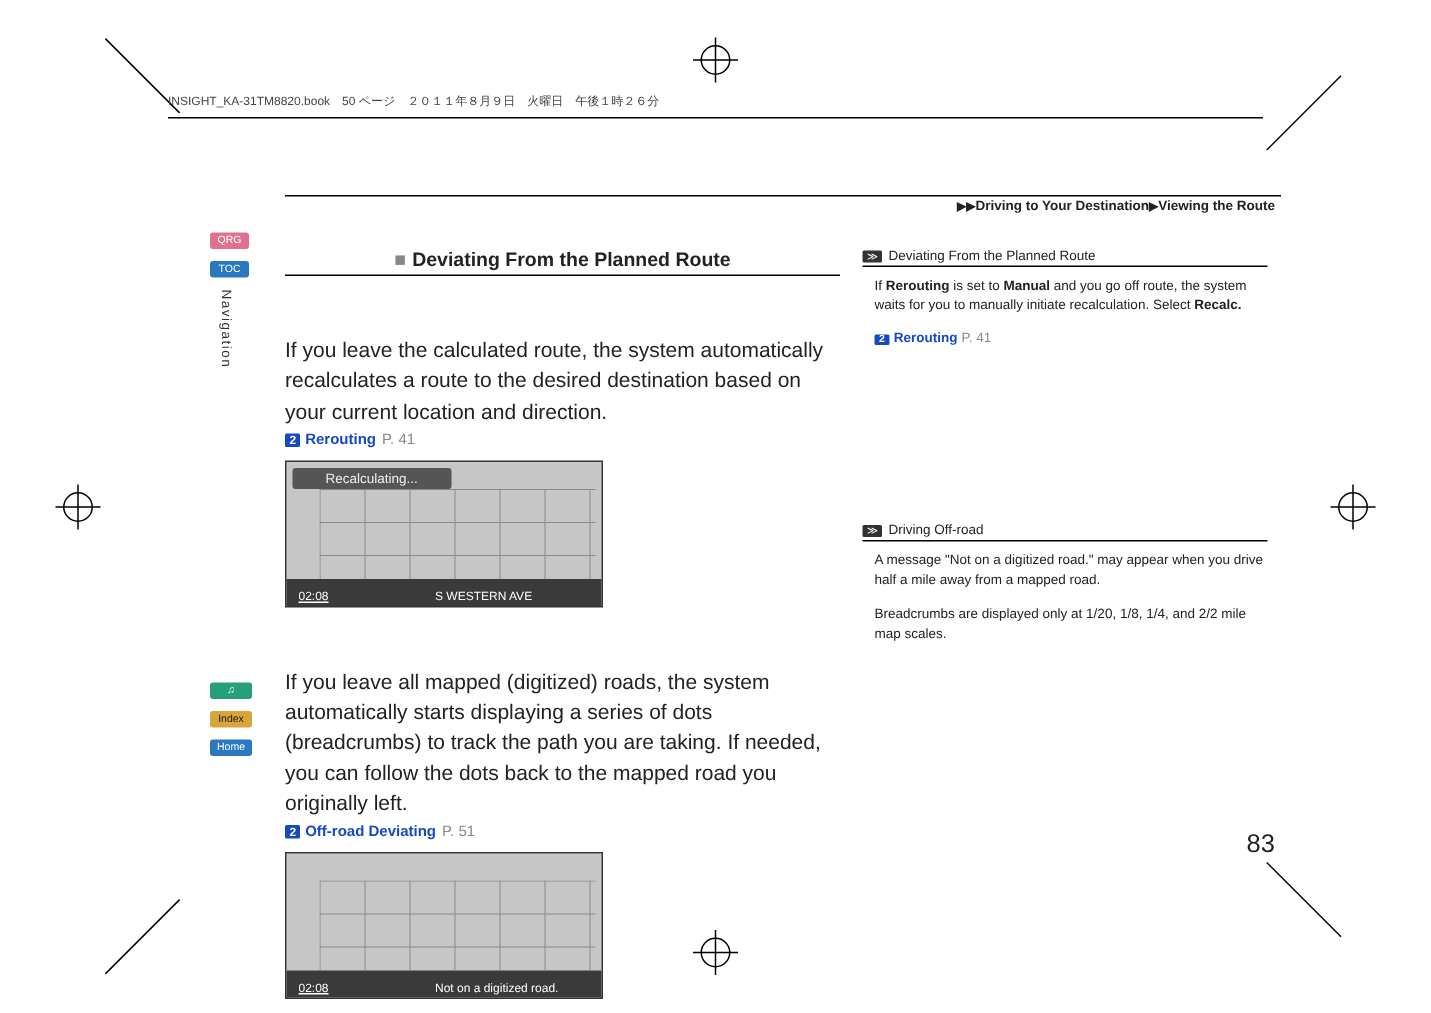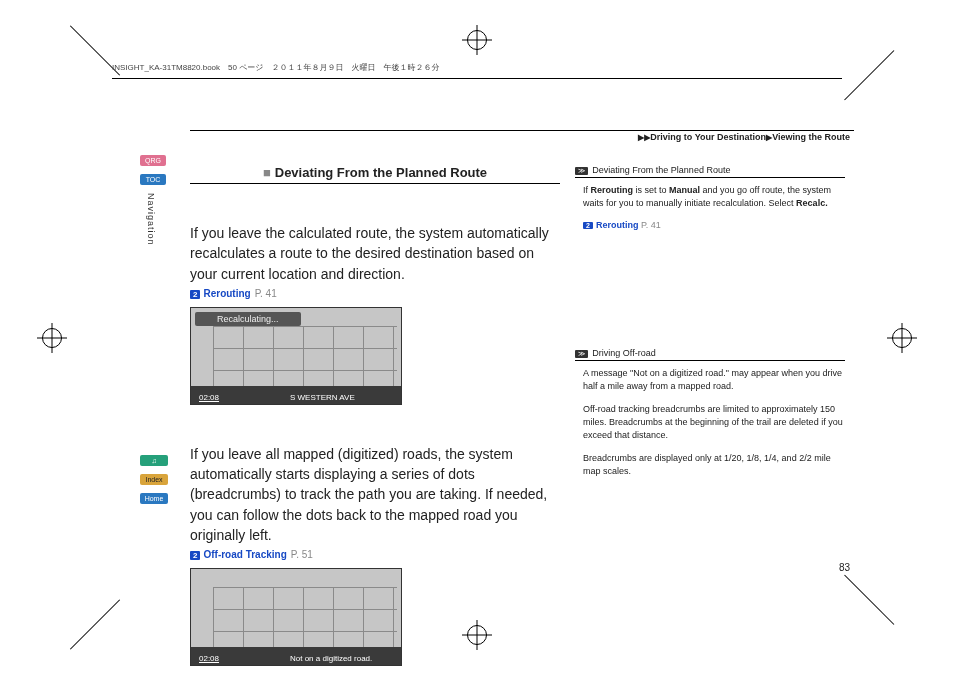--- a/index.html
+++ b/index.html
@@ -182,21 +182,21 @@
   .side-xref {
     font-size: 9px;
     color: #1749c4;
     font-weight: bold;
     margin: 0 0 10px 8px;
   }
   .page-num {
     position: absolute;
     right: 104px;
     bottom: 102px;
-    font-size: 10px;
+    font-size: 17px;
   }
   .diag-line {
     position:absolute;
     background:#000;
     height:1px;
     width:70px;
   }
 </style>
 </head>
 <body>
@@ -241,21 +241,21 @@
   </div>
   <div class="map-img">
     <div class="grid"></div>
     <div class="banner">Recalculating...</div>
     <div class="bottom-text">02:08</div>
     <div class="bottom-text2">S WESTERN AVE</div>
   </div>
 
   <div class="body-text">If you leave all mapped (digitized) roads, the system automatically starts displaying a series of dots (breadcrumbs) to track the path you are taking. If needed, you can follow the dots back to the mapped road you originally left.</div>
   <div class="xref">
-    <span class="prefix">2</span><span>Off-road Tracking</span><span class="pg">P. 51</span>
+    <span class="prefix">2</span><span>Off-road Deviating</span><span class="pg">P. 51</span>
   </div>
   <div class="map-img">
     <div class="grid"></div>
     <div class="bottom-text">02:08</div>
     <div class="bottom-text2">Not on a digitized road.</div>
   </div>
 </div>
 
 <div class="right-col">
   <div class="side-h">
@@ -267,17 +267,16 @@
   <div class="side-xref">
     <span class="prefix" style="display:inline-block;background:#1749c4;color:#fff;font-size:7px;padding:0 3px;margin-right:3px;border-radius:1px;">2</span><span>Rerouting</span> <span style="color:#888;font-weight:normal;">P. 41</span>
   </div>
 
   <div style="height:108px"></div>
 
   <div class="side-h">
     <span class="chev">≫</span><span>Driving Off-road</span>
   </div>
   <div class="side-text">A message "Not on a digitized road." may appear when you drive half a mile away from a mapped road.</div>
-  <div class="side-text">Off-road tracking breadcrumbs are limited to approximately 150 miles. Breadcrumbs at the beginning of the trail are deleted if you exceed that distance.</div>
   <div class="side-text">Breadcrumbs are displayed only at 1/20, 1/8, 1/4, and 2/2 mile map scales.</div>
 </div>
 
 <div class="page-num">83</div>
 
 </body></html>

